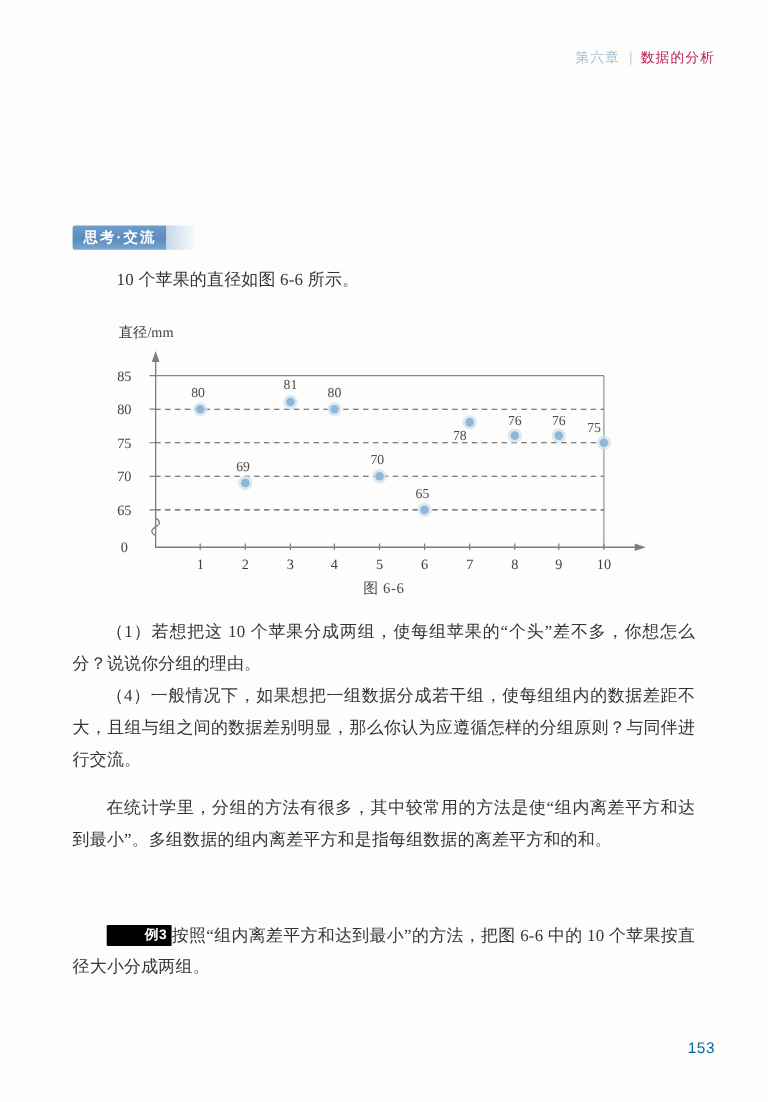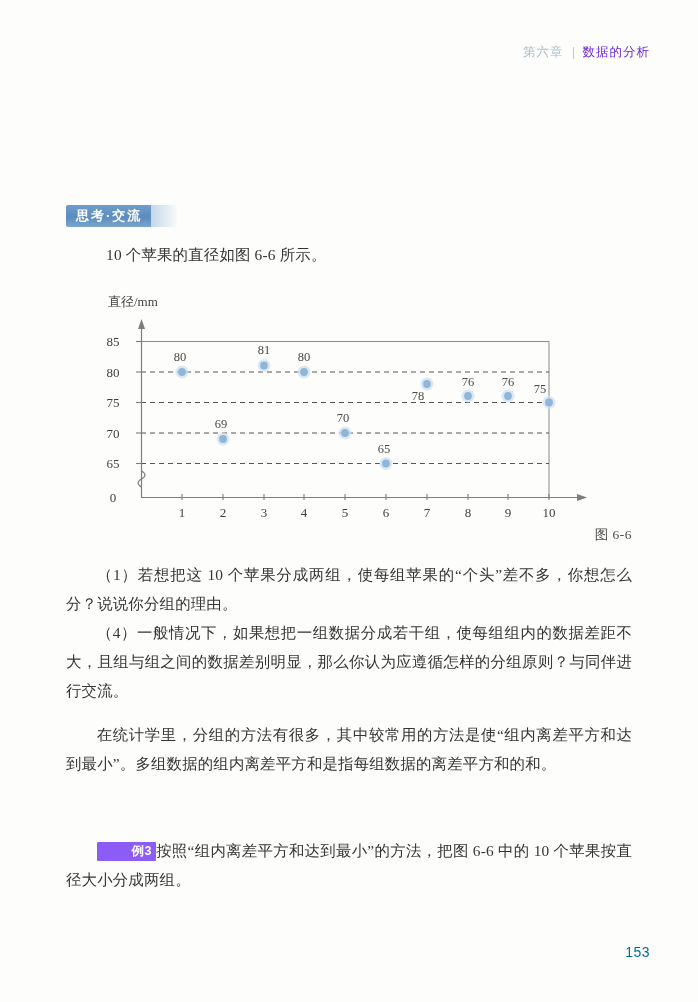--- a/index.html
+++ b/index.html
@@ -34,21 +34,21 @@
     color: #9fb6c9;
     letter-spacing: 1px;
   }
   .runhead .chap { color: #a8bdcd; }
   .runhead .bar {
     display: inline-block;
     width: 1px;
     height: 12px;
     background: #b9c9d6;
   }
-  .runhead .sect { color: #6d28d9; }
+  .runhead .sect { color: #be185d; }
 
   
   .body-text {
     position: absolute;
     left: 66px;
     width: 566px;
     font-size: 15.4px;
     line-height: 29px;
     text-align: justify;
     color: #353535;
@@ -79,21 +79,21 @@
   }
   .badge-think .tail {
     width: 26px;
     background: linear-gradient(90deg, rgba(150,185,215,0.55), rgba(210,228,242,0.12));
     border-radius: 0 3px 3px 0;
   }
 
   
   .badge-ex {
     display: inline-block;
-    background: #8b5cf6;
+    background: #000000;
     color: #ffffff;
     font-family: "Liberation Sans", "DejaVu Sans", sans-serif;
     font-weight: bold;
     font-size: 12.5px;
     line-height: 17px;
     padding: 1px 4px 1px 4px;
     vertical-align: 1px;
     letter-spacing: 0.5px;
     border-radius: 1px;
   }
@@ -105,21 +105,21 @@
     top: 288px;
     width: 566px;
     height: 258px;
   }
   .figure svg { display: block; }
   .fig-caption {
     position: absolute;
     left: 0;
     right: 0;
     top: 238px;
-    text-align: right;
+    text-align: center;
     font-size: 13.5px;
     color: #4a4a4a;
     letter-spacing: 0.5px;
   }
 
   .axis-title {
     font-family: "Liberation Serif", "DejaVu Serif", serif;
     font-size: 13px;
     fill: #3f3f3f;
   }

